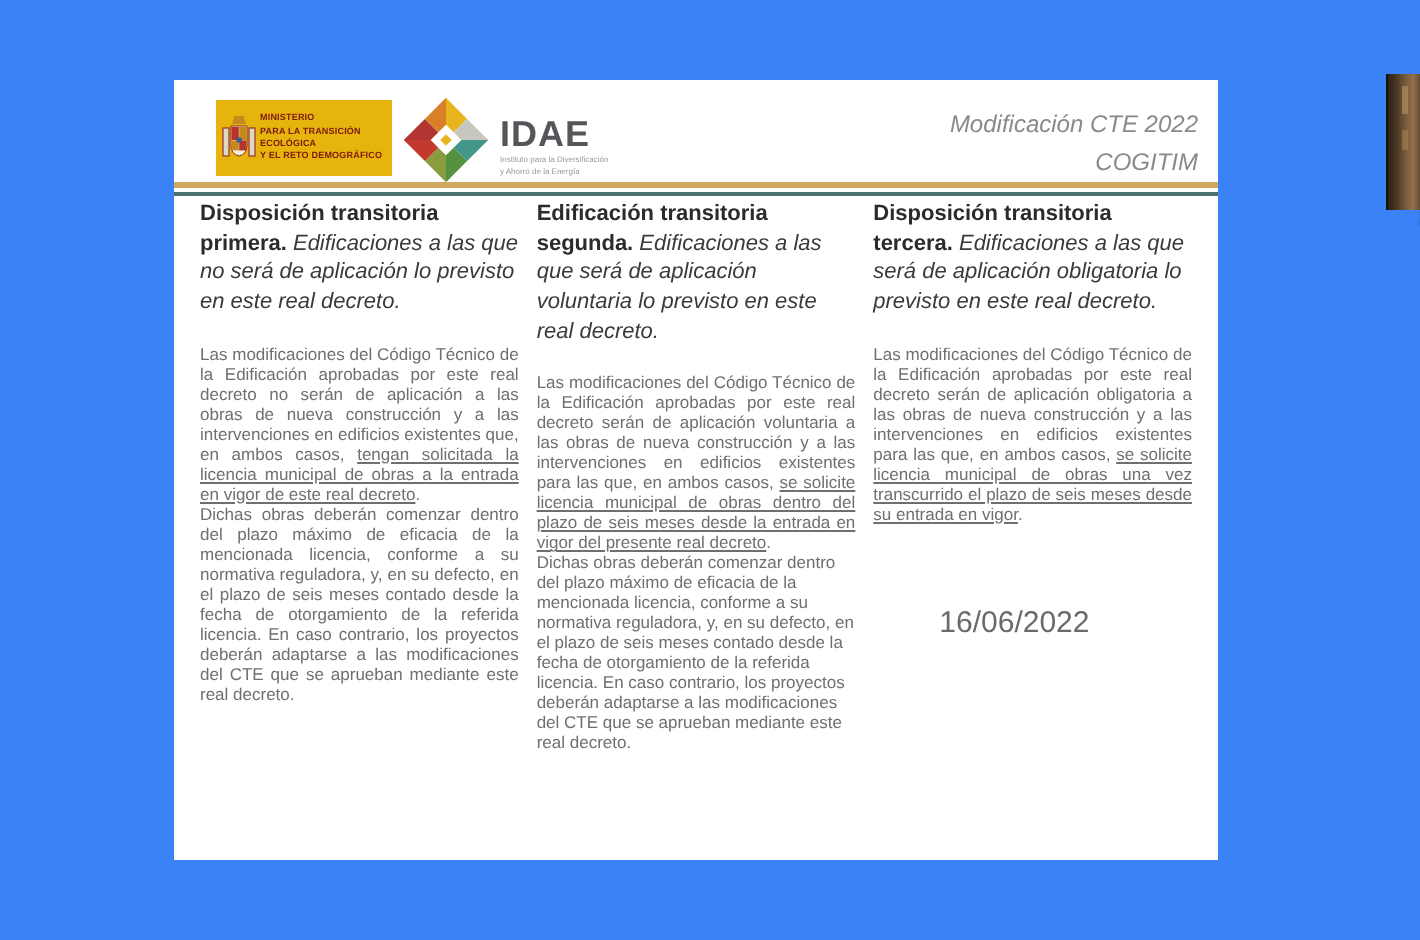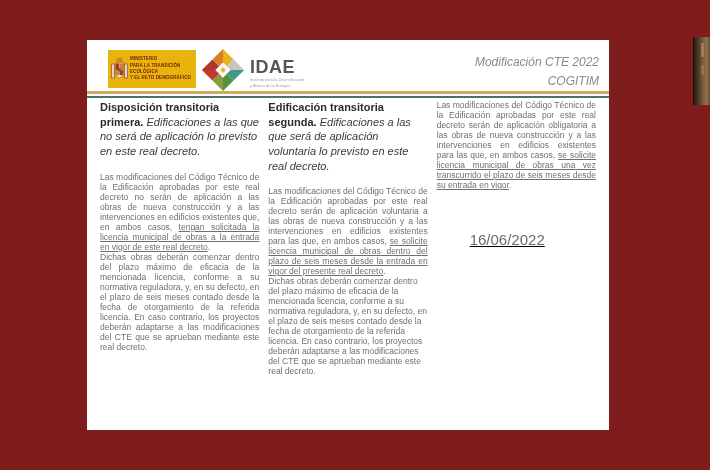--- a/index.html
+++ b/index.html
@@ -3,21 +3,21 @@
 <meta charset="utf-8">
 <style>
   html, body {
     margin: 0; padding: 0;
     width: 710px; height: 470px;
     background: #000;
     overflow: hidden;
     font-family: "Liberation Sans", sans-serif;
     position: relative;
   }
-  .stage { position: absolute; inset: 0; background: #7f1d1d; }
+  .stage { position: absolute; inset: 0; background: #3b82f6; }
 
   
   .slide {
     position: absolute;
     left: 87px; top: 40px;
     width: 522px; height: 390px;
     background: #ffffff;
   }
 
   
@@ -71,21 +71,21 @@
   .col-heading .hb { font-weight: bold; }
   .col-heading .hi { font-style: italic; color: #3a3a3a; }
   .col-body {
     margin: 0;
     font-size: 8.5px; line-height: 1.18; color: #6f6f6f;
     text-align: justify;
   }
   .col-body.left { text-align: left; }
   .u { text-decoration: underline; }
 
-  .dates { margin-top: 42px; padding-left: 33px; text-decoration: underline; }
+  .dates { margin-top: 42px; padding-left: 33px; }
   .date-label { font-size: 15px; color: #6a6a6a; line-height: 1; margin: 0 0 18px 0; }
 
   
   .video-tile {
     position: absolute; left: 693px; top: 37px;
     width: 17px; height: 68px;
     background: linear-gradient(90deg, #2a2017 0%, #4a3824 25%, #7c5f3e 55%, #93714a 75%, #54402a 100%);
     border-left: 1px solid #17110b;
     cursor: pointer;
   }
@@ -166,20 +166,21 @@
         <p class="col-body">Dichas obras deberán comenzar dentro del plazo máximo de eficacia de la mencionada licencia, conforme a su normativa reguladora, y, en su defecto, en el plazo de seis meses contado desde la fecha de otorgamiento de la referida licencia. En caso contrario, los proyectos deberán adaptarse a las modificaciones del CTE que se aprueban mediante este real decreto.</p>
       </div>
 
       <div>
         <p class="col-heading"><span class="hb">Edificación transitoria segunda.</span><span class="hi"> Edificaciones a las que será de aplicación voluntaria lo previsto en este real decreto.</span></p>
         <p class="col-body"><span>Las modificaciones del Código Técnico de la Edificación aprobadas por este real decreto serán de aplicación voluntaria a las obras de nueva construcción y a las intervenciones en edificios existentes para las que, en ambos casos, </span><span class="u">se solicite licencia municipal de obras dentro del plazo de seis meses desde la entrada en vigor del presente real decreto</span><span>.</span></p>
         <p class="col-body left">Dichas obras deberán comenzar dentro del plazo máximo de eficacia de la mencionada licencia, conforme a su normativa reguladora, y, en su defecto, en el plazo de seis meses contado desde la fecha de otorgamiento de la referida licencia. En caso contrario, los proyectos deberán adaptarse a las modificaciones del CTE que se aprueban mediante este real decreto.</p>
       </div>
 
       <div>
+        <p class="col-heading"><span class="hb">Disposición transitoria tercera.</span><span class="hi"> Edificaciones a las que será de aplicación obligatoria lo previsto en este real decreto.</span></p>
         <p class="col-body"><span>Las modificaciones del Código Técnico de la Edificación aprobadas por este real decreto serán de aplicación obligatoria a las obras de nueva construcción y a las intervenciones en edificios existentes para las que, en ambos casos, </span><span class="u">se solicite licencia municipal de obras una vez transcurrido el plazo de seis meses desde su entrada en vigor</span><span>.</span></p>
         <div class="dates">
           <p class="date-label">16/06/2022</p>
         </div>
       </div>
 
     </div>
   </div>
 
   <div class="video-tile">

